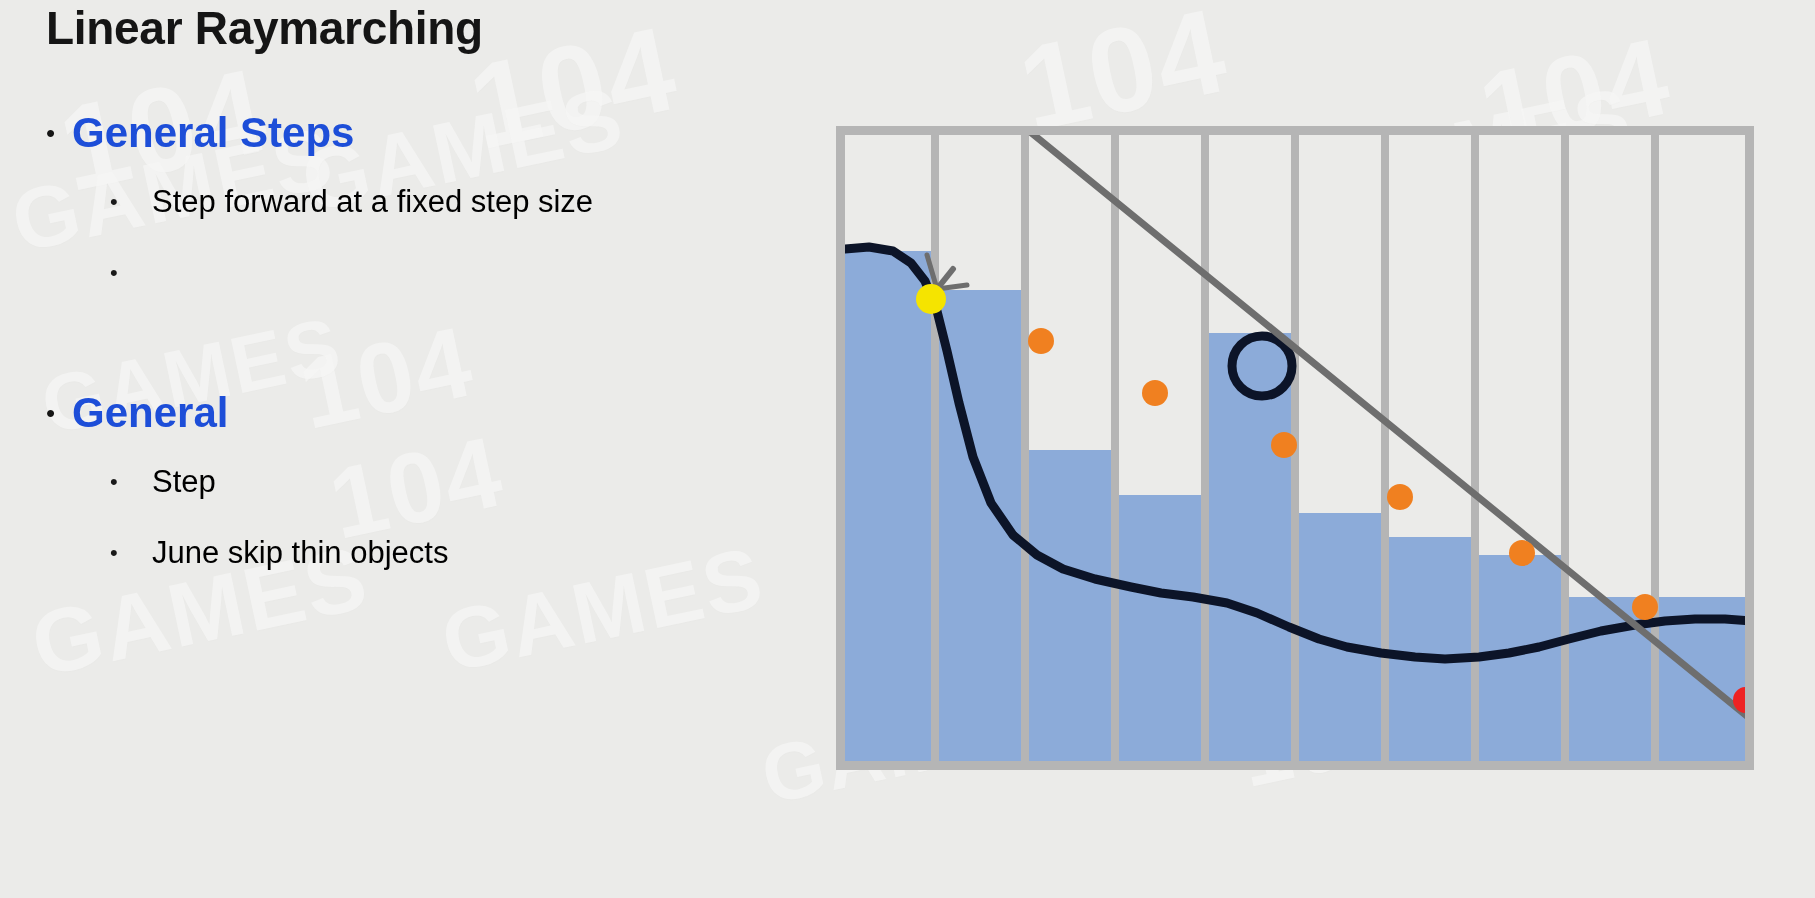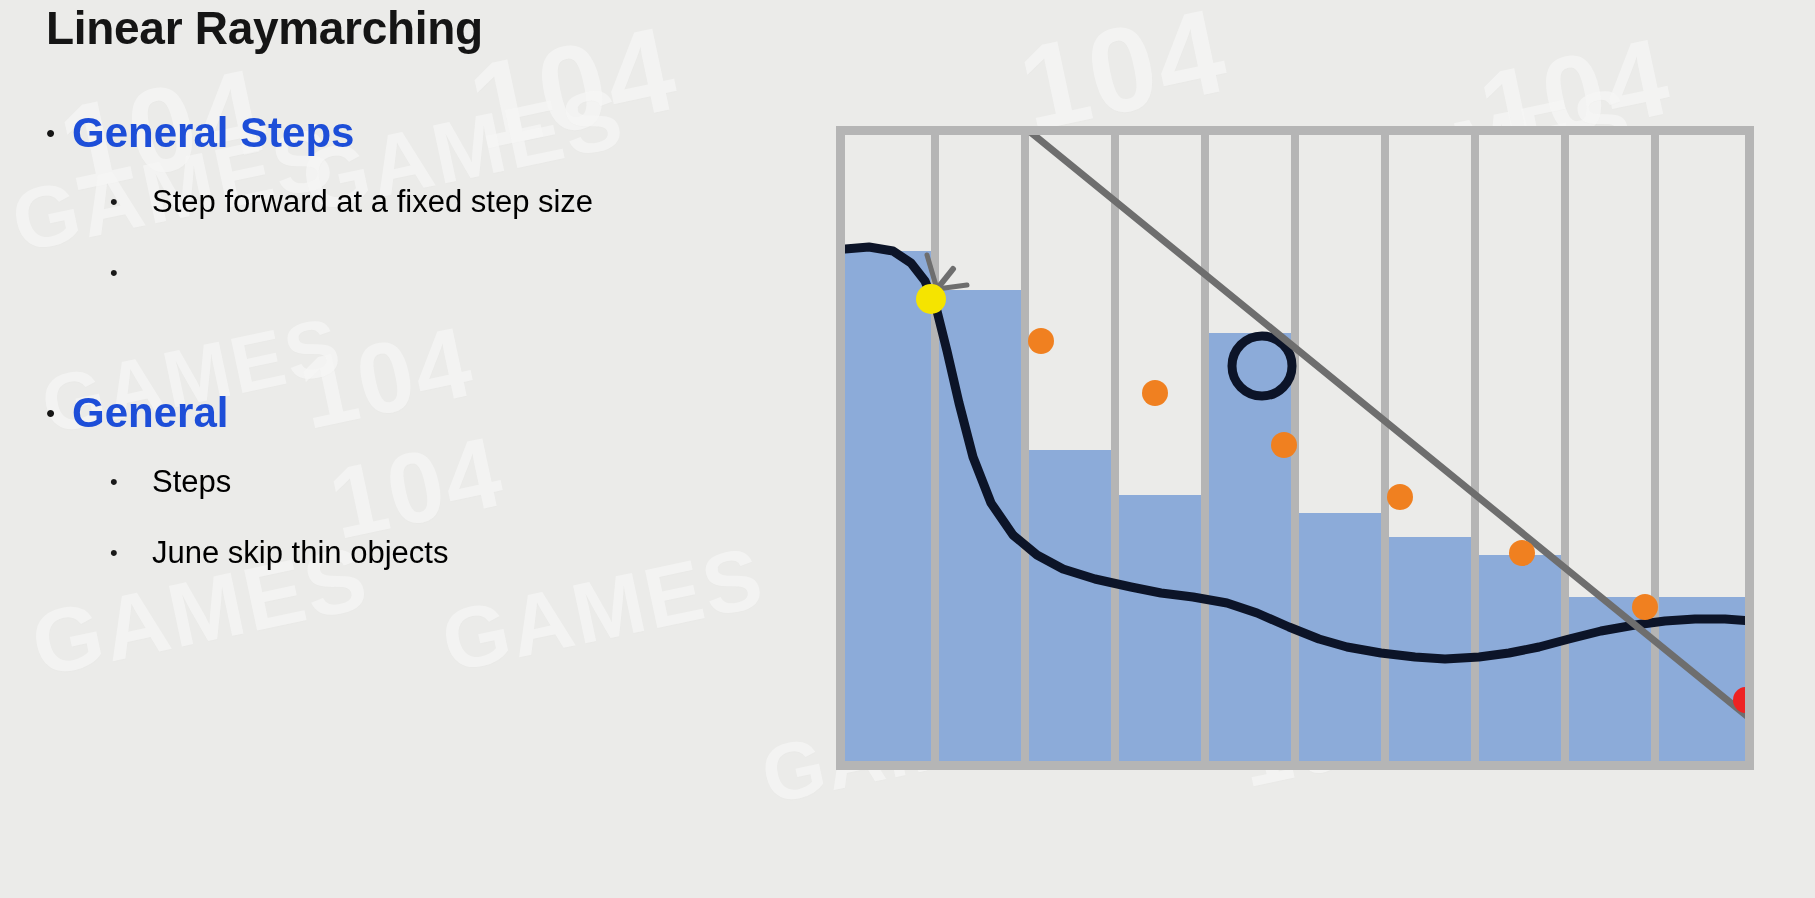--- a/index.html
+++ b/index.html
@@ -120,21 +120,21 @@
 
       <li class="group-gap"></li>
 
       <li class="bullet-l1">
         <span class="dot">•</span>
         <span class="txt">General</span>
       </li>
 
       <li class="bullet-l2">
         <span class="dot">•</span>
-        <span class="txt">Steps</span>
+        <span class="txt">Step</span>
       </li>
 
       <li class="bullet-l2">
         <span class="dot">•</span>
         <span class="txt">June skip thin objects</span>
       </li>
 
     </ul>
   </div>
 

